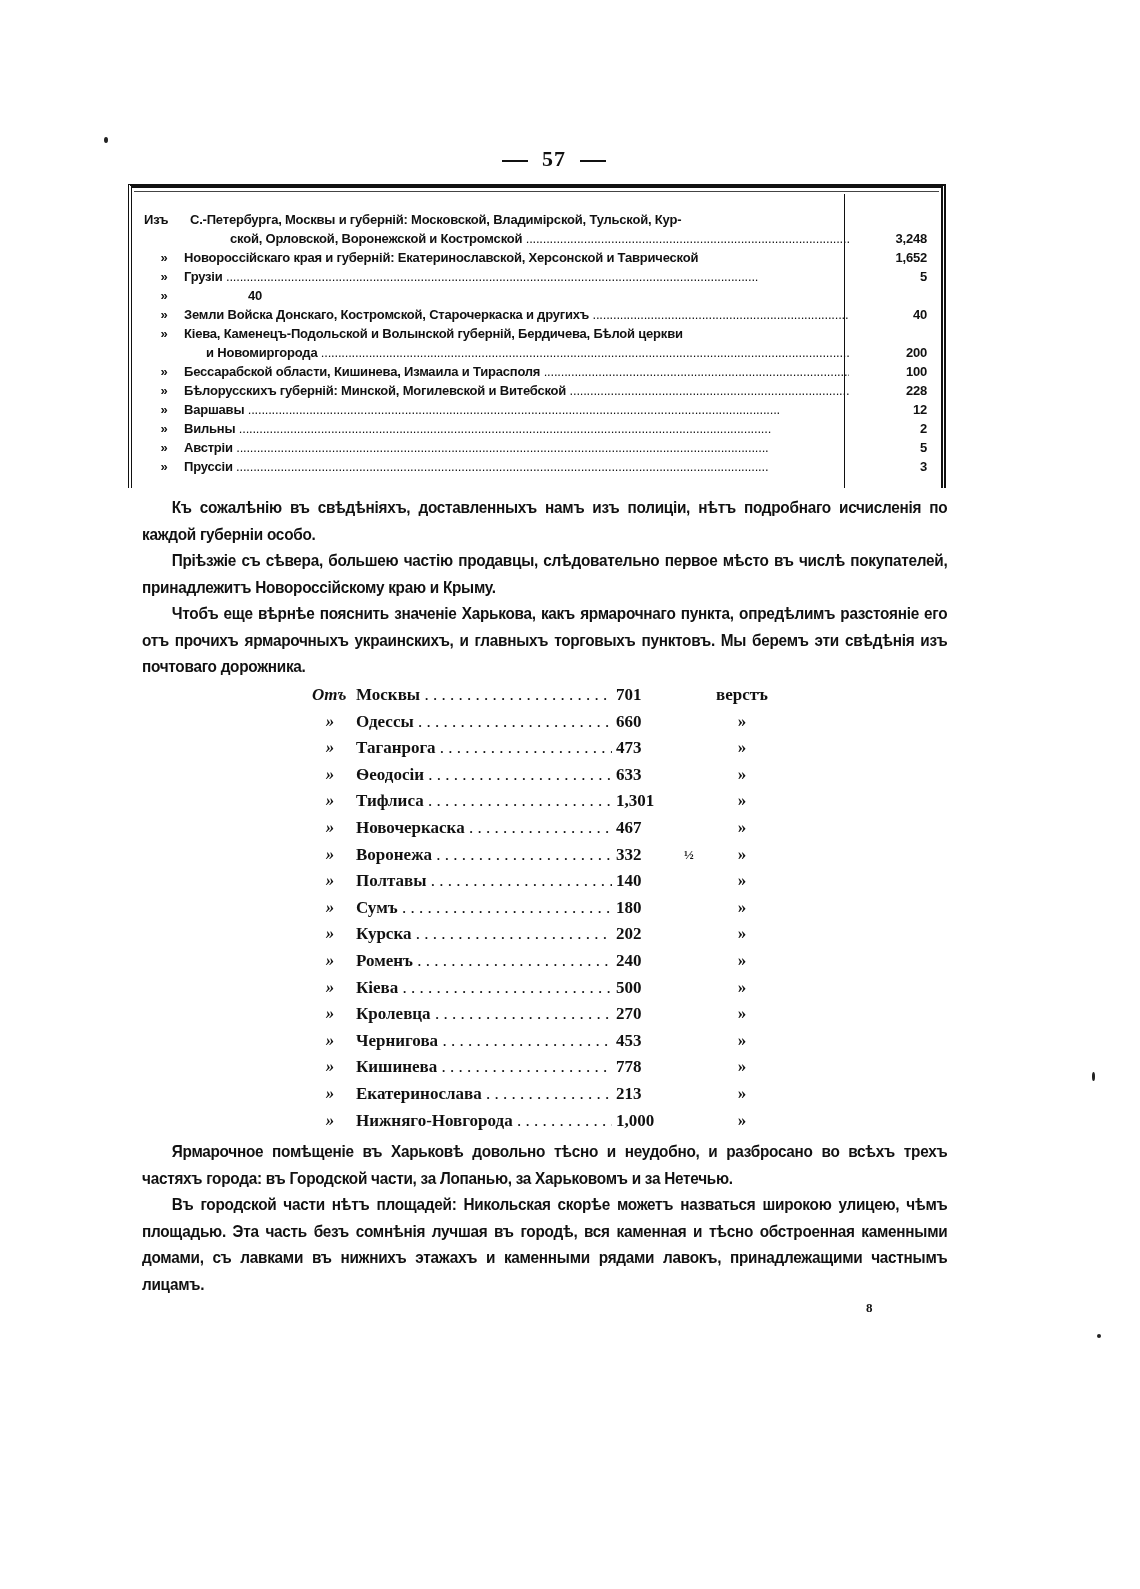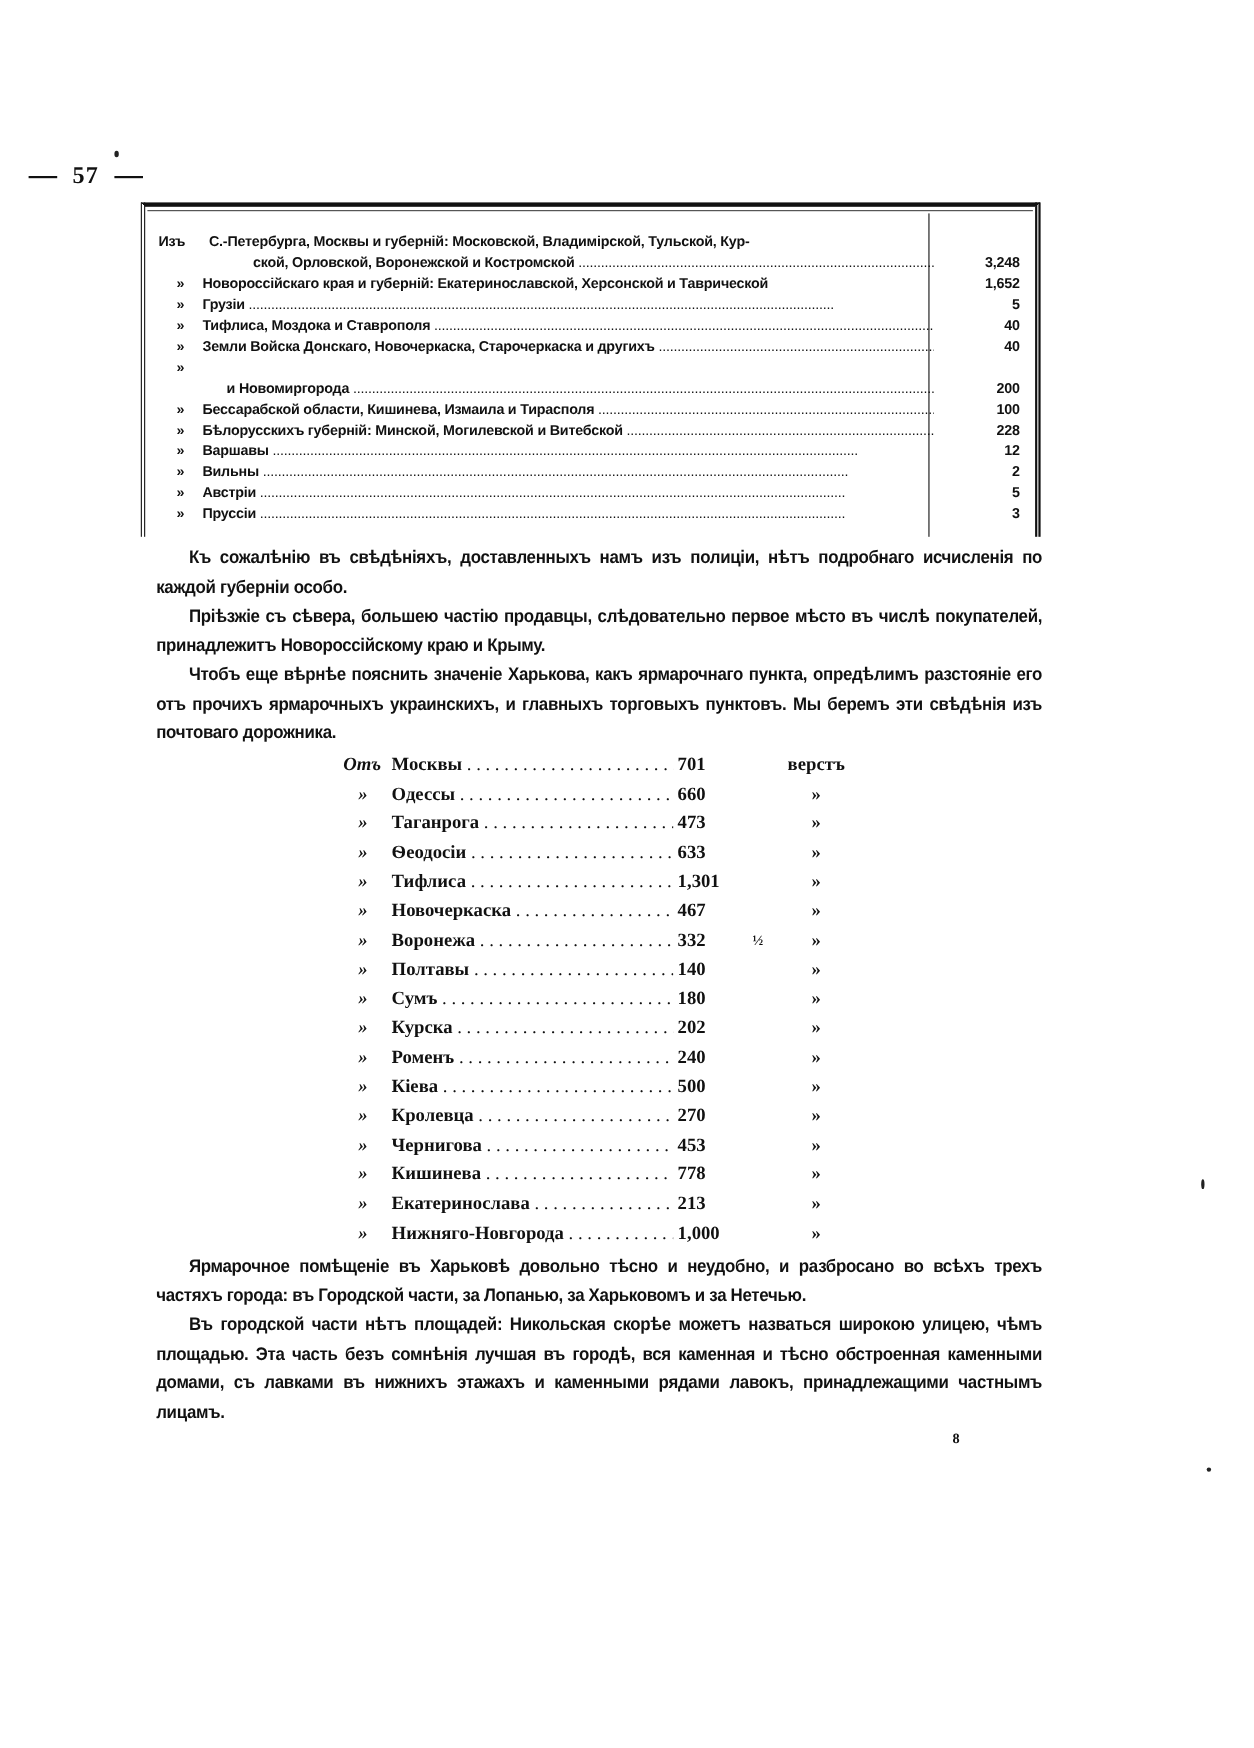--- a/index.html
+++ b/index.html
@@ -2,21 +2,21 @@
 <html><head>
 <meta charset="utf-8">
 <style>
   html, body { margin: 0; padding: 0; }
   body {
     width: 1140px; height: 1589px; background: #ffffff; position: relative;
     font-family: "Liberation Serif", "DejaVu Serif", serif; color: #111;
     overflow: hidden;
   }
   .page-number {
-    position: absolute; top: 146px; left: 12px; width: 1108px; 
+    position: absolute; top: 146px; left: 0; width: 1108px; text-align: center;
     font-size: 22px; font-weight: bold; letter-spacing: 1px;
   }
   .page-number .dash { display: inline-block; width: 26px; height: 2px; background: #111; vertical-align: middle; margin: 0 14px; }
 
   
   .origin-table {
     position: absolute; left: 128px; top: 184px; width: 818px; height: 304px;
     border-top: 4px solid #111; border-left: 4px double #111; border-right: 5px double #111;
     box-sizing: border-box;
   }
@@ -85,30 +85,30 @@
       <span class="txt"><span>Новороссійскаго края и губерній: Екатеринославской, Херсонской и Таврической</span></span>
       <span class="num">1,652</span>
     </div>
     <div class="orow">
       <span class="mark">»</span>
       <span class="txt"><span>Грузіи</span><span class="dots"></span></span>
       <span class="num">5</span>
     </div>
     <div class="orow">
       <span class="mark">»</span>
-      <span class="txt"><span>Тифлиса, Моздока и Ставрополя</span><span class="dots"></span></span>
       <span class="num">40</span>
     </div>
     <div class="orow">
       <span class="mark">»</span>
-      <span class="txt"><span>Земли Войска Донскаго, Новочеркаска, Старочеркаска и другихъ</span><span class="dots"></span></span>
+      <span class="txt"><span>Земли Войска Донскаго, Костромской, Старочеркаска и другихъ</span><span class="dots"></span></span>
       <span class="num">40</span>
     </div>
     <div class="orow">
       <span class="mark">»</span>
+      <span class="txt"><span>Кіева, Каменецъ-Подольской и Волынской губерній, Бердичева, Бѣлой церкви</span></span>
       <span class="num"></span>
     </div>
     <div class="orow">
       <span class="mark"></span>
       <span class="txt" style="padding-left:22px;box-sizing:border-box;"><span>и Новомиргорода</span><span class="dots"></span></span>
       <span class="num">200</span>
     </div>
     <div class="orow">
       <span class="mark">»</span>
       <span class="txt"><span>Бессарабской области, Кишинева, Измаила и Тирасполя</span><span class="dots"></span></span>

